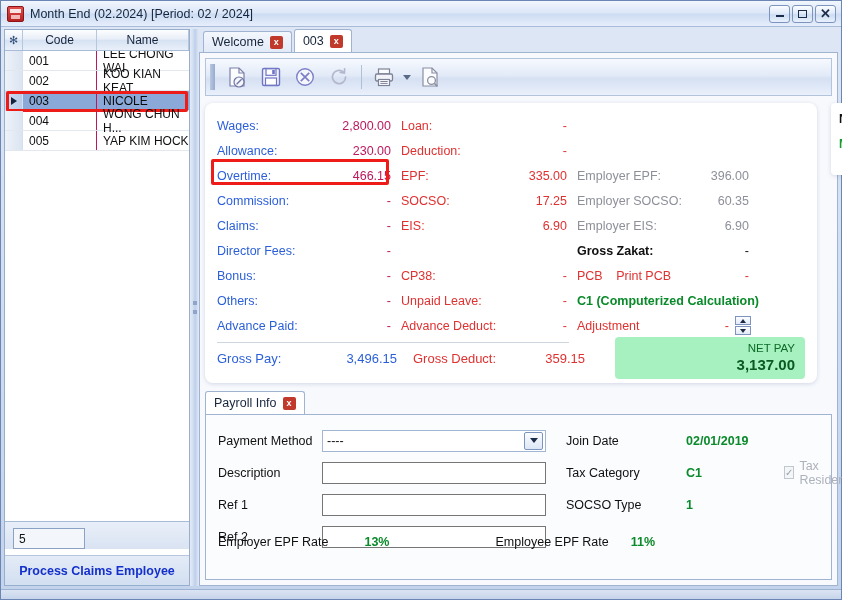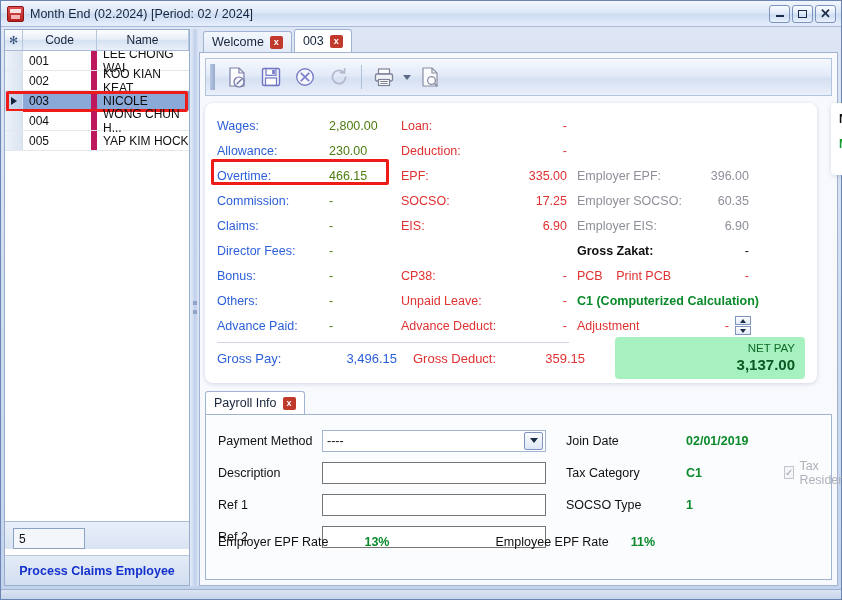--- a/index.html
+++ b/index.html
@@ -87,21 +87,21 @@
     border-bottom: 1px solid #e3e8ef;
     position: relative;
   }
   .grid-row .r-ind {
     width:18px; flex:0 0 18px; border-right:1px solid #d7dfea;
     background: linear-gradient(90deg,#eef2f9 0%,#dbe4f1 100%);
     display:flex; align-items:center; justify-content:center;
   }
   .grid-row .r-code {
     width: 74px; flex:0 0 74px; padding-left:6px;
-    display:flex; align-items:center; border-right:6px solid #be185d;
+    display:flex; align-items:center; border-right:1px solid #be185d;
   }
   .grid-row .r-name { flex:1 1 auto; padding-left:6px; display:flex; align-items:center; }
   .grid-row.selected { background: #8aa9d8; color:#0a0a0a; }
   .grid-row.selected .r-ind {
     background: linear-gradient(90deg,#cfdcf0 0%,#b9cbe8 100%);
   }
   .row-arrow {
     width:0;height:0;border-left:6px solid #14233c;
     border-top:4px solid transparent;border-bottom:4px solid transparent;
   }
@@ -203,21 +203,21 @@
     box-shadow: 0 1px 4px rgba(80,100,140,.22);
     margin-left: 14px; width: 42px; height: 72px;
     padding: 9px 0 0 8px;
     font-size: 12px; font-weight: bold;
   }
   .mini-card .n { color:#101010; }
   .mini-card .m { color:#169b2f; margin-top:11px; }
 
   .prow { display:flex; align-items:center; height:25px; font-size:12.5px; }
   .c-lab  { width: 112px; flex:0 0 112px; color:#2b5fd9; }
-  .c-val  { width: 62px; flex:0 0 62px; color:#4d7c0f; }
+  .c-val  { width: 62px; flex:0 0 62px; text-align:right; color:#be185d; }
   .c-lab2 { width: 110px; flex:0 0 110px; color:#e03131; padding-left:10px; }
   .c-val2 { width: 66px; flex:0 0 66px; text-align:right; color:#e03131; }
   .c-lab3 { width: 118px; flex:0 0 118px; color:#8d9099; padding-left:10px; }
   .c-val3 { width: 64px; flex:0 0 64px; text-align:right; color:#8d9099; }
   .c-lab3.dark { color:#101010; font-weight:bold; }
   .c-val3.dark { color:#101010; }
   .pcb  { color:#e03131; padding-left:10px; }
   .pcb .lnk { margin-left:10px; cursor:pointer; }
   .c1   { color:#0a8a2a; font-weight:bold; padding-left:10px; }
   .adj  { color:#e03131; padding-left:10px; }

